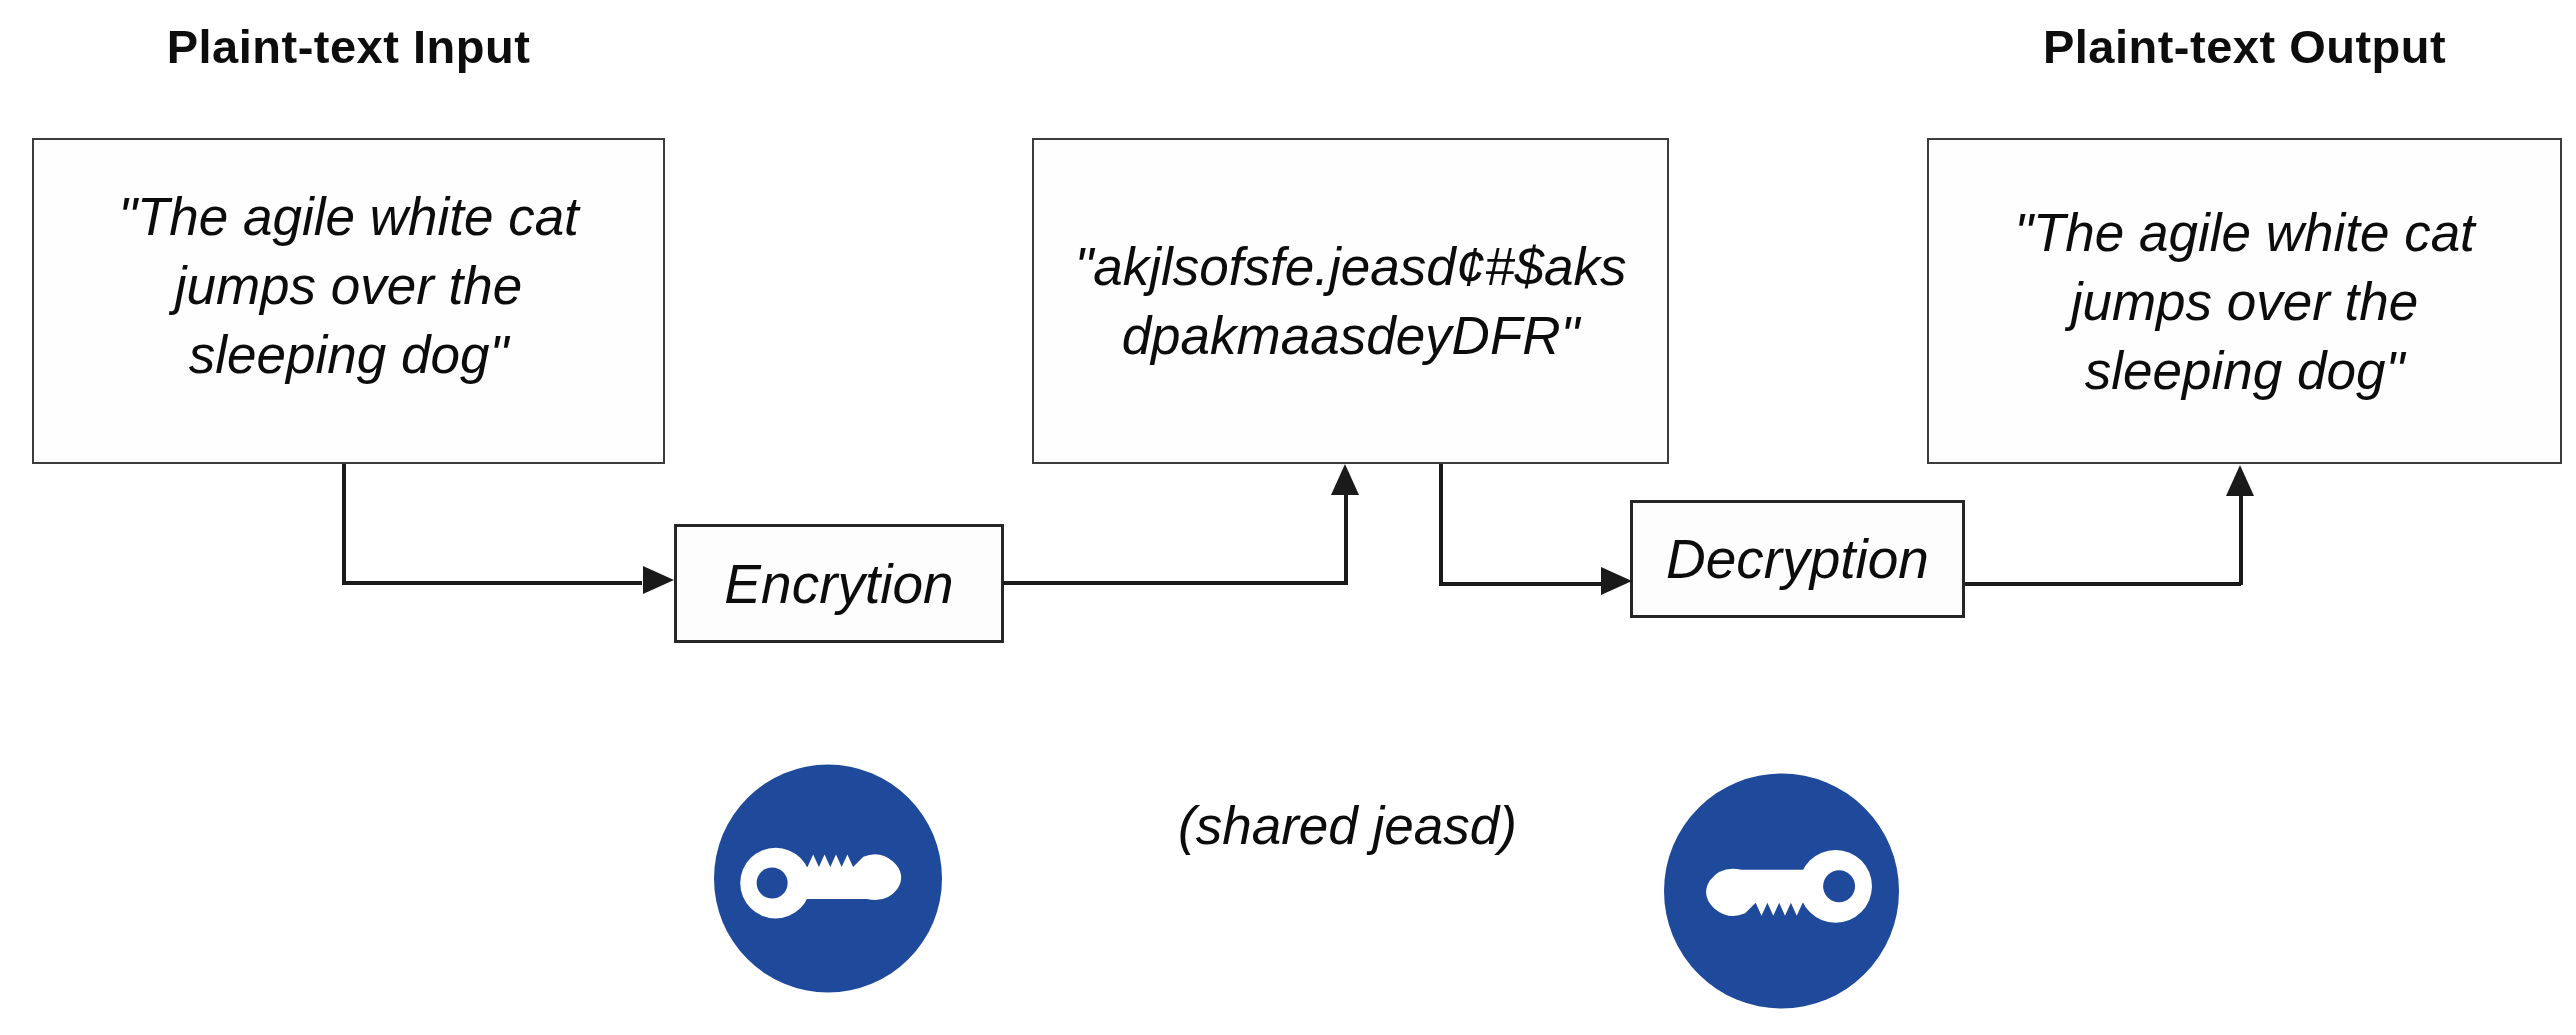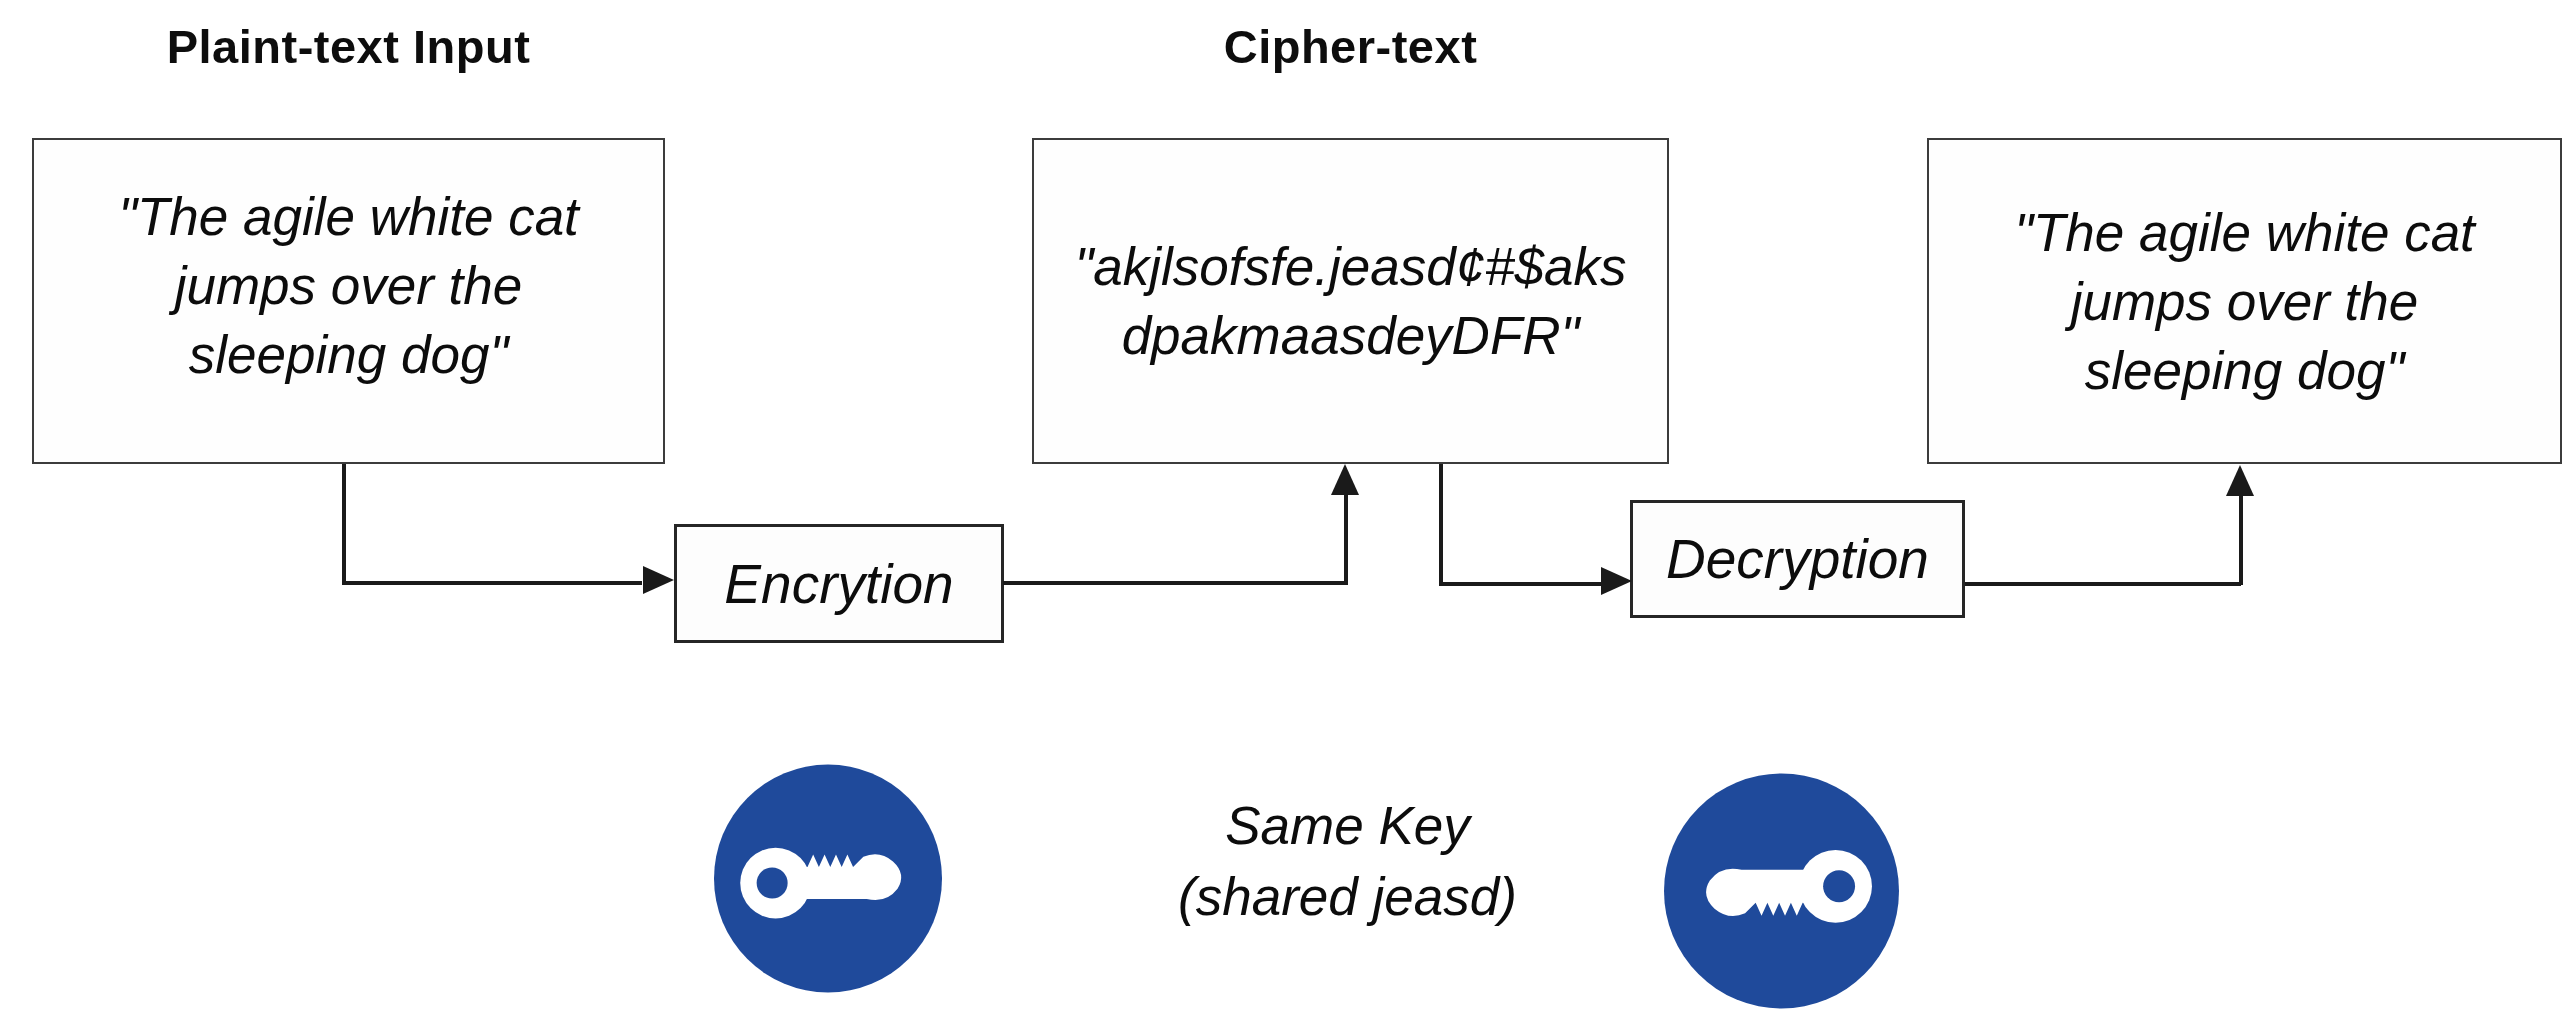--- a/index.html
+++ b/index.html
@@ -60,21 +60,21 @@
     position:absolute;left:1038px;top:790px;width:619px;
     font-size:53px;font-style:italic;line-height:71px;text-align:center;color:#0c0c0c;
   }
 </style>
 </head>
 <body>
 
 <div class="canvas">
 
   <div class="col-title title-input">Plaint-text Input</div>
-  <div class="col-title title-cipher">Cipher-text</div>
+  <div class="col-title title-output">Plaint-text Output</div>
 
   <div class="big-box box-input">
     <div>"The agile white cat</div>
     <div>jumps over the</div>
     <div>sleeping dog"</div>
   </div>
 
   <div class="big-box box-cipher">
     <div>"akjlsofsfe.jeasd¢#$aks</div>
     <div>dpakmaasdeyDFR"</div>
@@ -117,18 +117,17 @@
   </svg>
 
   <svg class="key-svg key-right" viewBox="0 0 100 100" xmlns="http://www.w3.org/2000/svg">
     <circle cx="50" cy="50" r="50" fill="#1F4A9B"></circle>
     <circle cx="27" cy="52" r="15.5" fill="#ffffff"></circle>
     <path fill="#ffffff" d="M 33 45 L 41 45 L 43.5 39.5 L 46 45 L 48.5 39.5 L 51 45 L 53.5 39.5 L 56 45 L 58.5 39.5 L 61 45 L 65.5 40.5 Q 72.5 37.5 78.5 42.5 Q 84.5 48 80.5 54.5 Q 75.5 61 67 59 L 33 59 Z"></path>
     <circle cx="25.5" cy="52" r="6.8" fill="#1F4A9B"></circle>
   </svg>
 
   <div class="key-caption">
-    <div>Same Key</div>
     <div>(shared jeasd)</div>
   </div>
 
 </div>
 
 
 </body></html>

